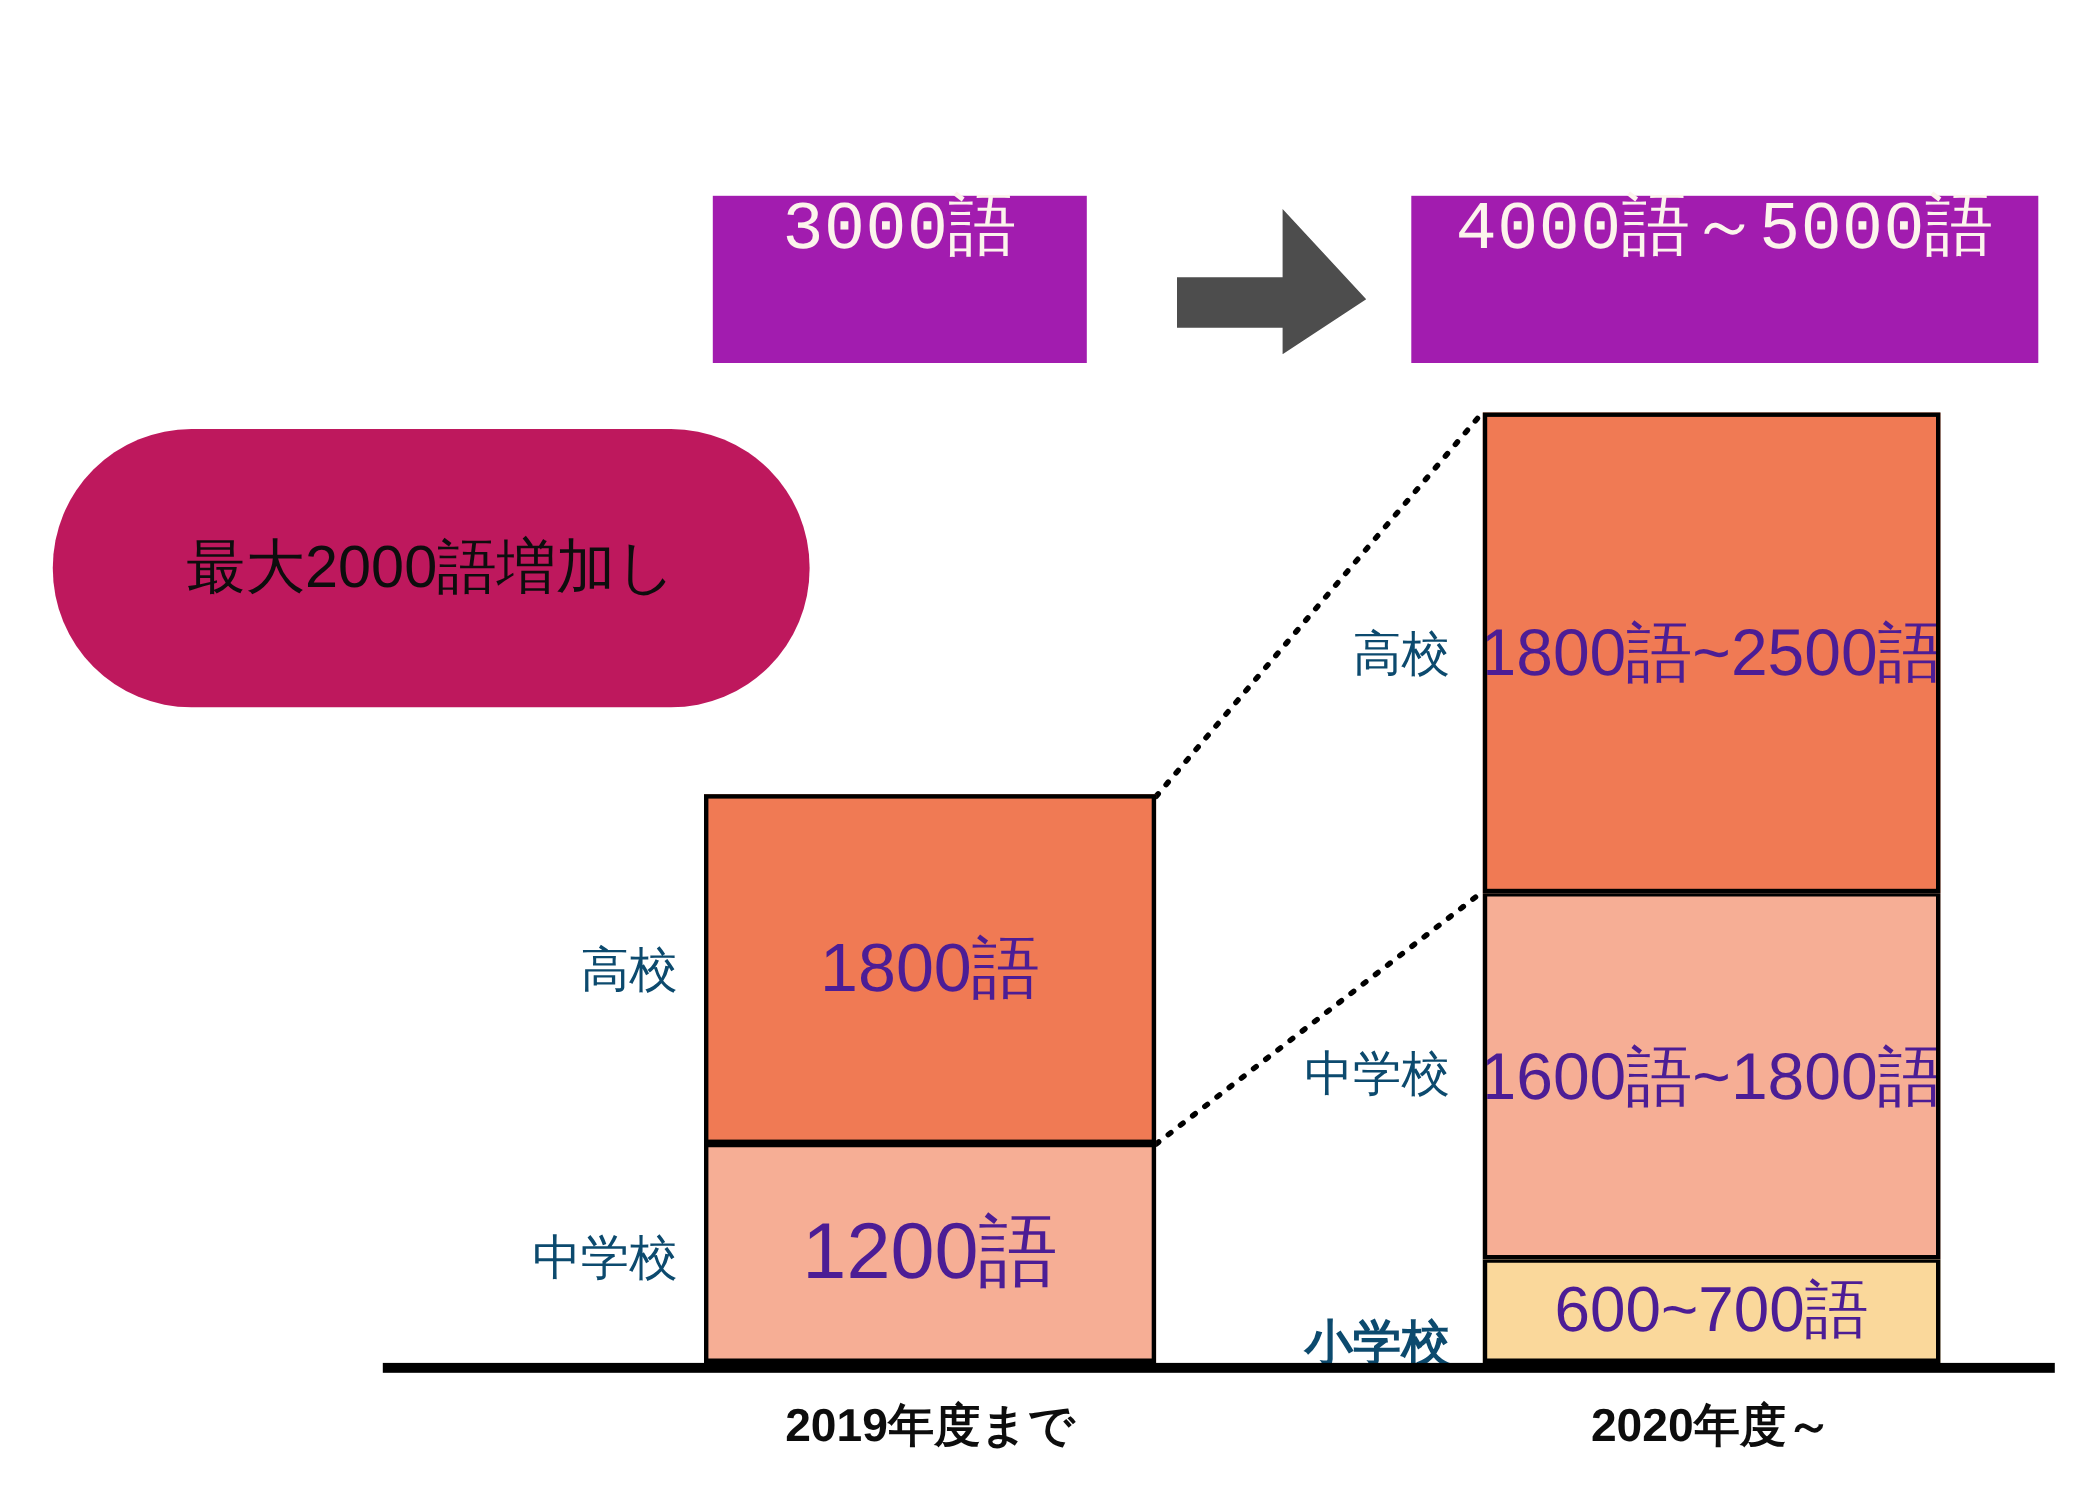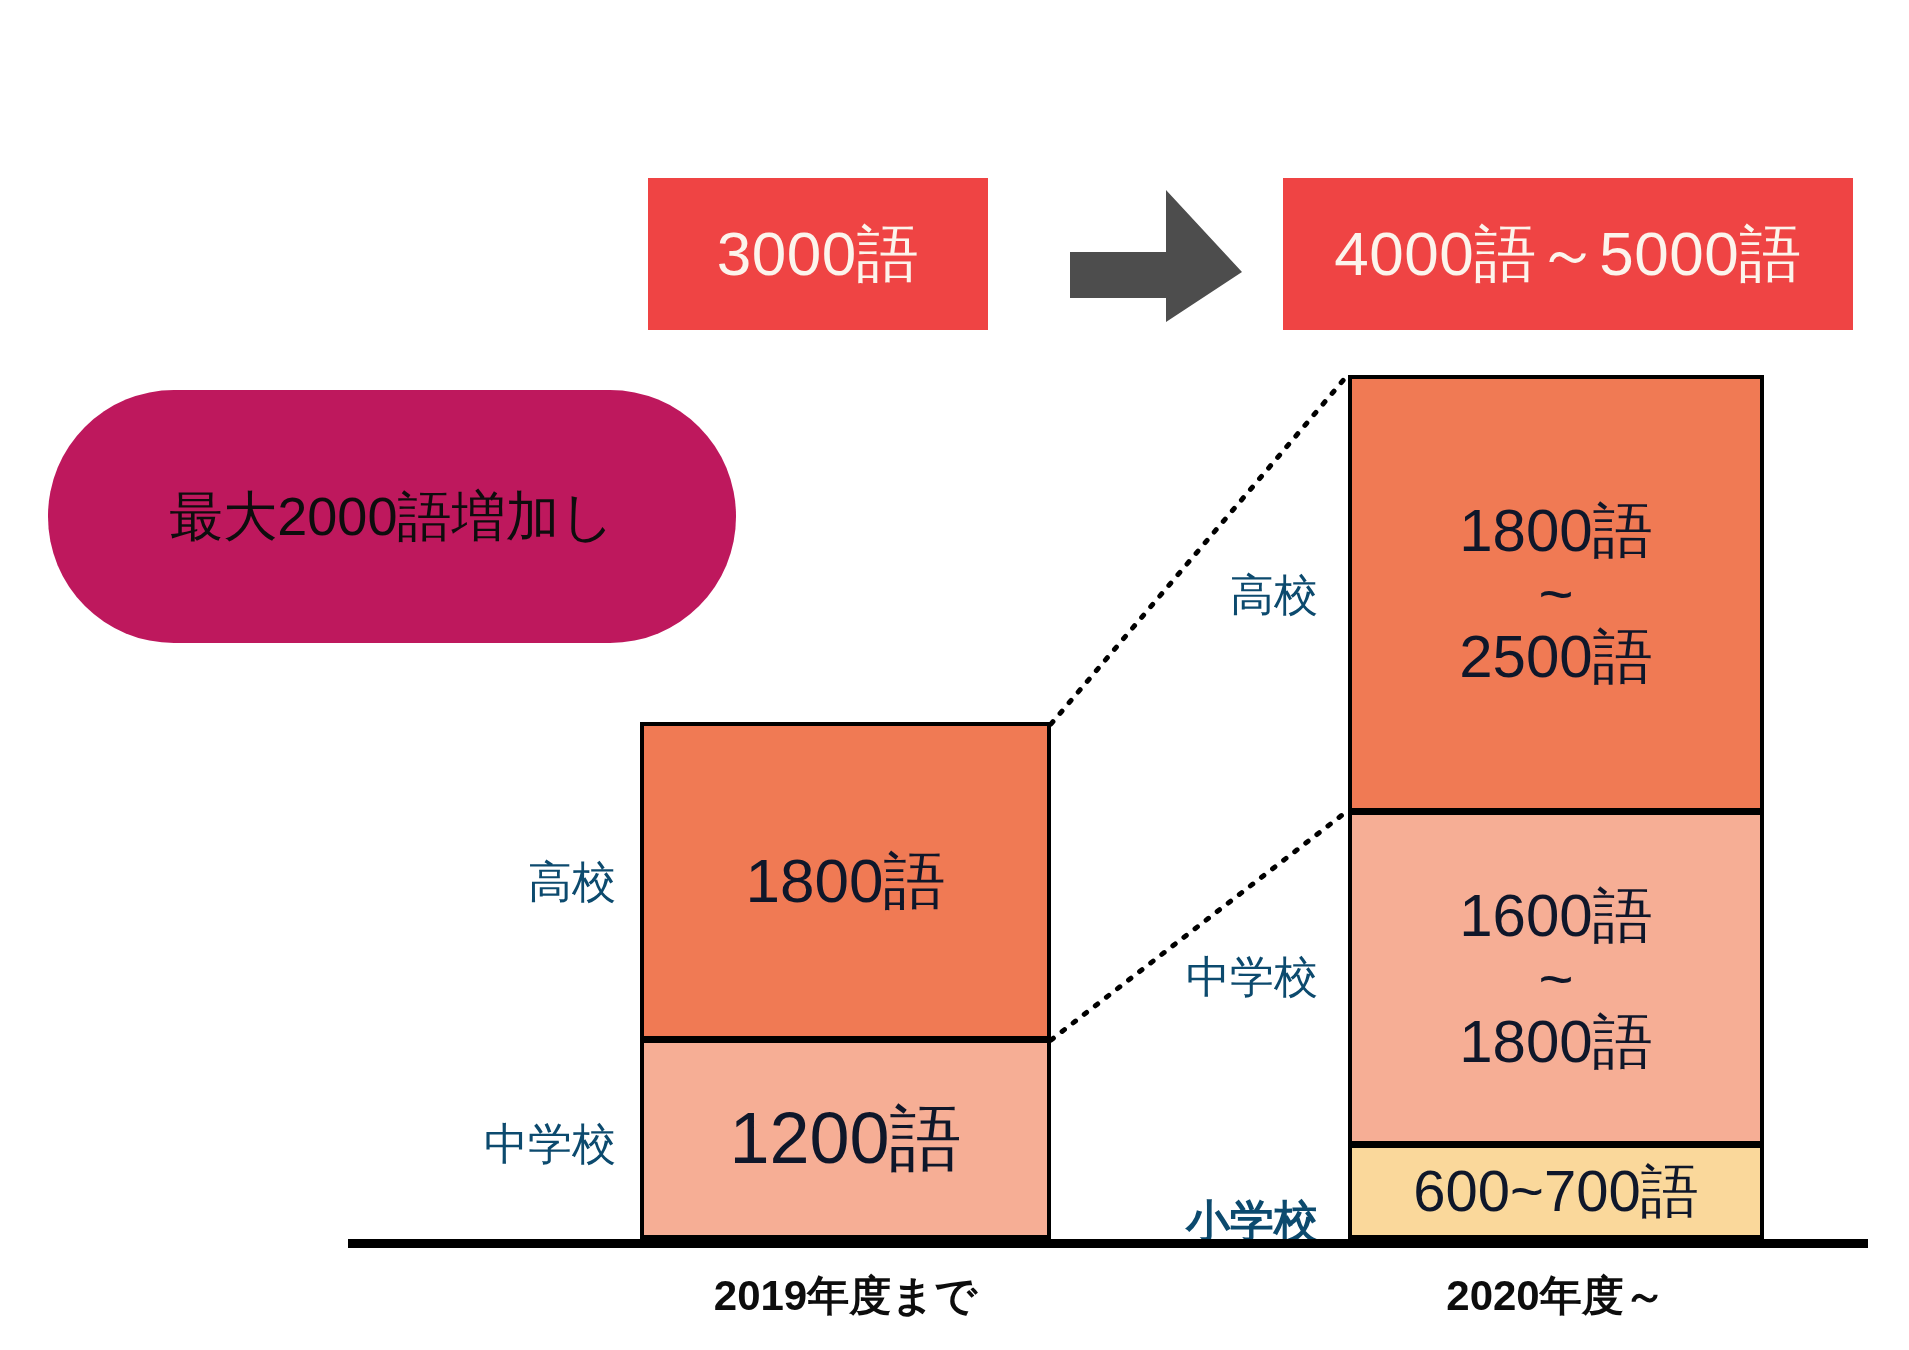--- a/index.html
+++ b/index.html
@@ -13,28 +13,28 @@
   #stage {
     position: relative;
     width: 1909px;
     height: 1350px;
     background: #ffffff;
   }
 
   
   .hdr-box {
     position: absolute;
-    background: #ef4444;
+    background: #a21caf;
     display: flex;
-    align-items: center;
     justify-content: center;
     color: #FCF4EC;
     font-weight: 400;
     letter-spacing: 0.5px;
     line-height: 1;
+    font-family: Liberation Mono, monospace;
   }
   #hdr-before {
     left: 648px; top: 178px;
     width: 340px; height: 152px;
     font-size: 62px;
   }
   #hdr-after {
     left: 1283px; top: 178px;
     width: 570px; height: 152px;
     font-size: 62px;
@@ -72,24 +72,23 @@
     width: 1520px; height: 9px;
     background: #000000;
   }
 
   .bar-col { position: absolute; }
 
   .seg {
     position: relative;
     border: 4px solid #000000;
     display: flex;
-    flex-direction: column;
     align-items: center;
     justify-content: center;
-    color: #0f172a;
+    color: #4c1d95;
     line-height: 1.05;
     overflow: hidden;
   }
   .seg .seg-line { display: block; white-space: nowrap; }
   .seg.orange { background: #F07A54; }
   .seg.salmon { background: #F6AE95; }
   .seg.yellow { background: #FAD89B; }
 
   
   #bar-left { left: 640px; top: 722px; width: 411px; }

